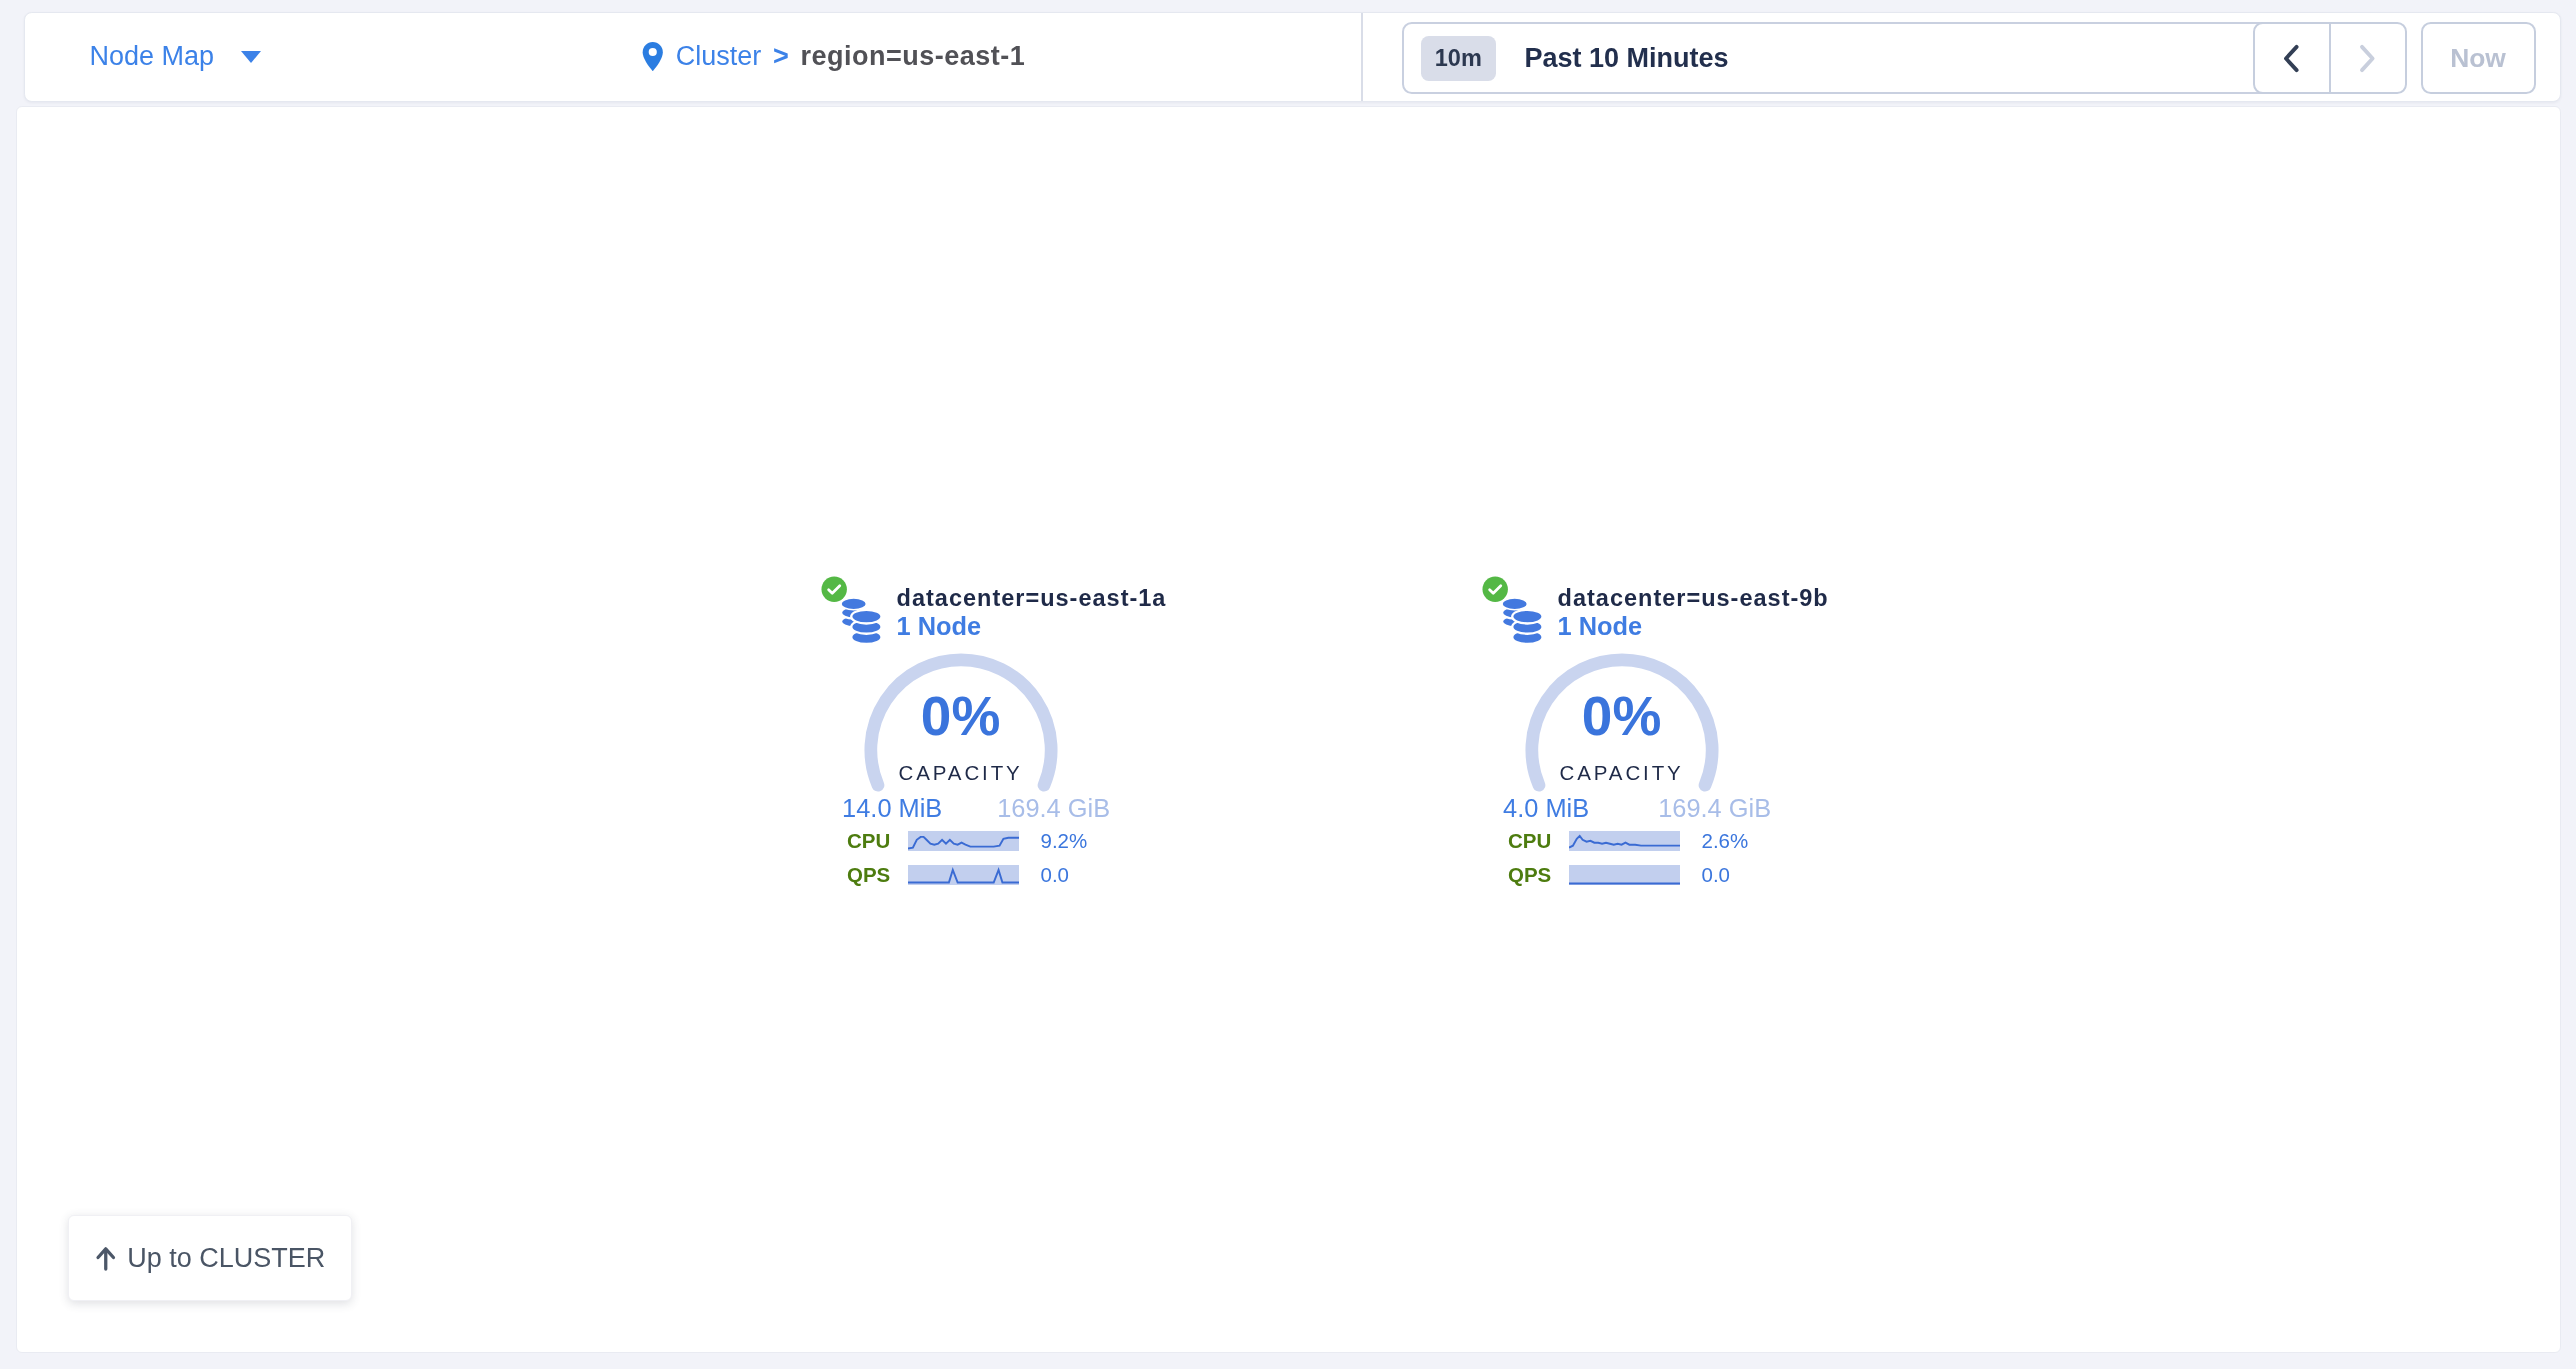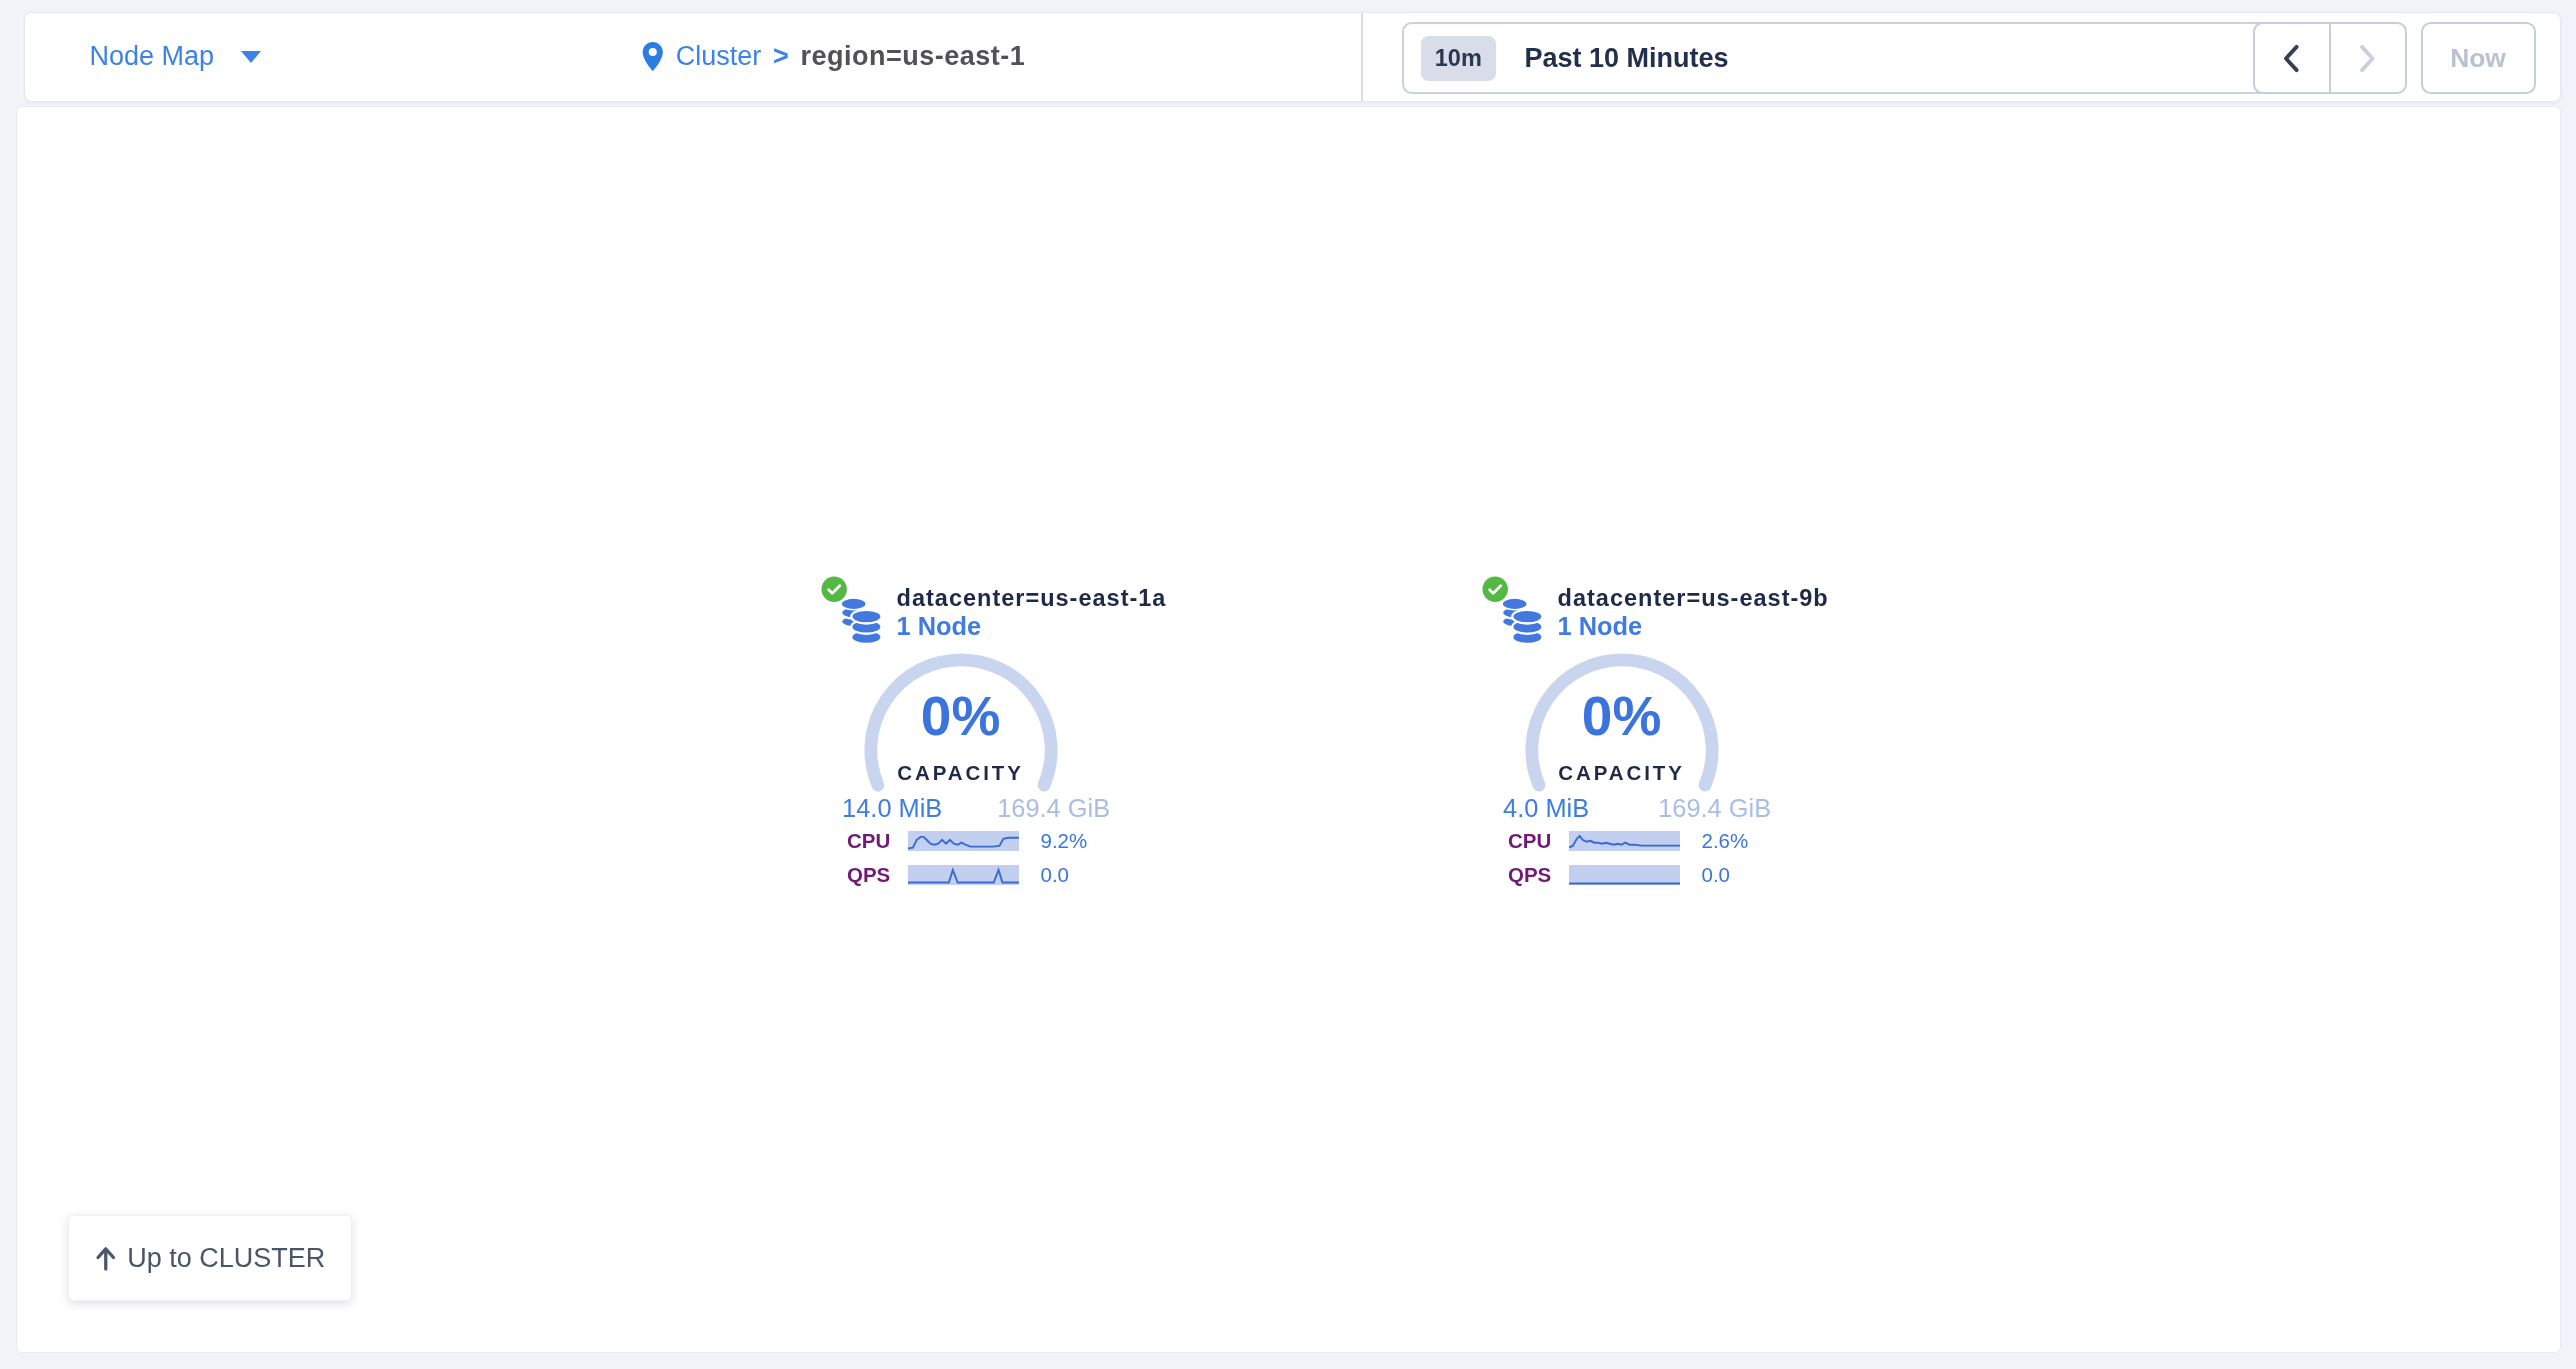--- a/index.html
+++ b/index.html
@@ -103,33 +103,33 @@
   .dc-head { position: absolute; left: 76px; top: 11.7px; }
   .dc-title { font-size: 23.5px; font-weight: bold; color: #1f2a48; letter-spacing: 1px; white-space: nowrap; }
   .dc-subtitle { font-size: 25.4px; font-weight: bold; color: #3f7ce2; margin-top: 0; }
   .dc-gauge { position: absolute; left: 42px; top: 79px; }
   .dc-percent {
     position: absolute; left: 42px; top: 111px; width: 196px;
     text-align: center; font-size: 55px; font-weight: bold; color: #3a74dc;
   }
   .dc-capacity-caption {
     position: absolute; left: 42px; top: 188px; width: 196px;
-    text-align: center; font-size: 20.5px; font-weight: bold;
+    text-align: center; font-size: 20.5px; font-weight: normal;
     color: #1f2a48; letter-spacing: 2.9px;
   }
   .dc-cap-row {
     position: absolute; left: 21.5px; top: 221px; width: 268px;
     display: flex; justify-content: space-between;
     font-size: 25.4px;
   }
   .dc-cap-used { color: #3f7ce2; }
   .dc-cap-total { color: #a8bde8; }
   .dc-metrics { position: absolute; left: 26.4px; top: 256px; }
   .metric-row { display: flex; align-items: center; height: 23.5px; margin-bottom: 10.8px; }
-  .metric-label { width: 61px; font-size: 20.5px; font-weight: bold; color: #701a75; }
+  .metric-label { width: 61px; font-size: 20.5px; font-weight: bold; color: #4d7c0f; }
   .metric-spark { width: 111px; height: 20.5px; background: #c2cfee; }
   .metric-value { margin-left: 21.5px; font-size: 20.5px; font-weight: normal; color: #3b76dd; }
 
   
   .up-btn {
     position: absolute; left: 51px; top: 1108px;
     width: 284px; height: 86px;
     background: #ffffff;
     border: 1px solid #f0f0f4;
     border-radius: 5.9px;

